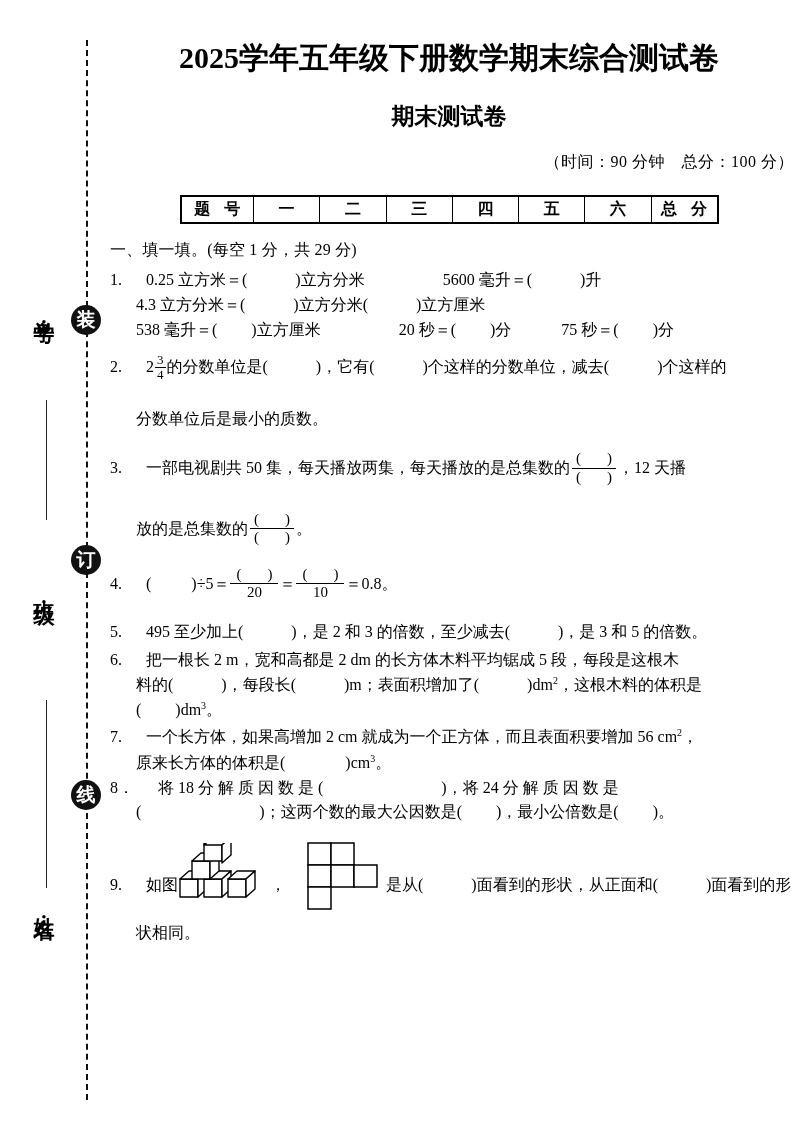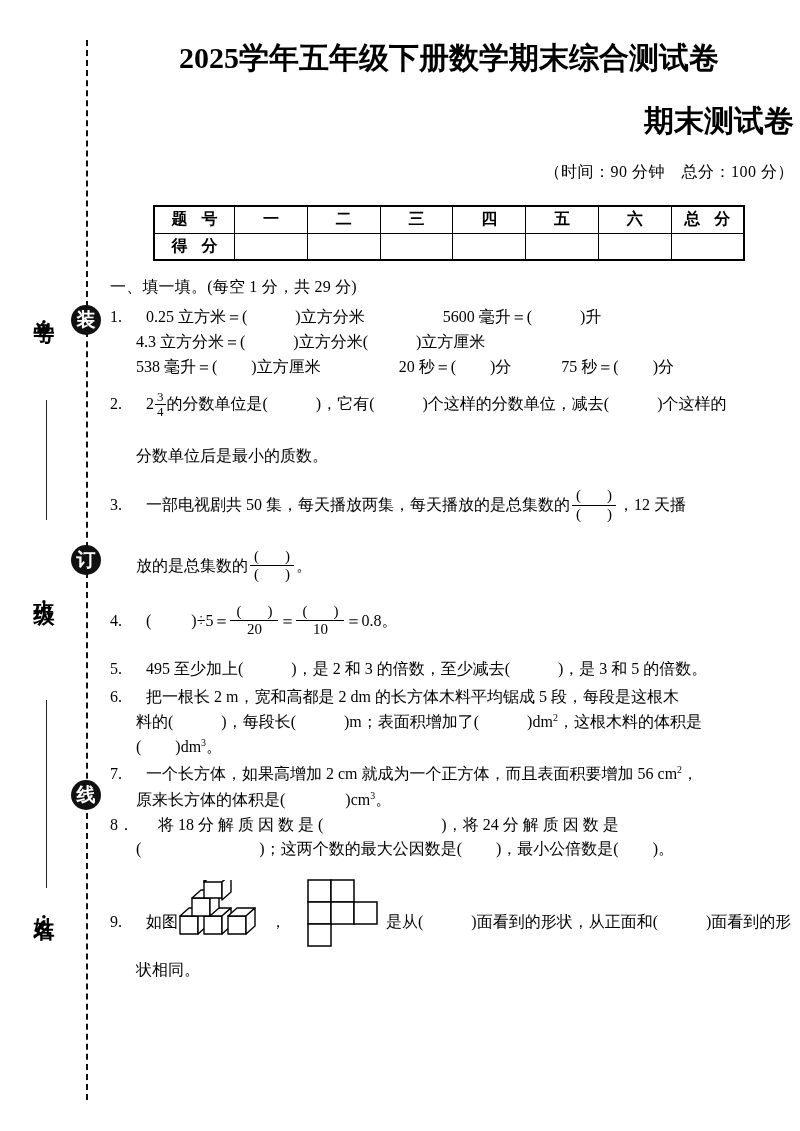--- a/index.html
+++ b/index.html
@@ -79,36 +79,36 @@
   .title {
     text-align: center;
     font-size: 30px;
     font-weight: bold;
     letter-spacing: 0px;
     margin: 38px 0 0 0;
     font-family: "Liberation Serif", "DejaVu Serif", serif;
     white-space: nowrap;
   }
   .subtitle {
-    text-align: right;
-    font-size: 30px;
+    text-align: center;
+    font-size: 23px;
     font-weight: bold;
     margin: 22px 0 0 0;
   }
   .timeline {
     text-align: right;
     font-size: 16px;
     margin: 20px 0 0 0;
     letter-spacing: 0.5px;
   }
 
   
   table.score {
     margin: 22px auto 14px auto;
-    width: 592px;
+    width: 539px;
     border-collapse: collapse;
     border: 2.2px solid #000;
   }
   table.score td {
     border: 1.2px solid #000;
     height: 27px;
     text-align: center;
     font-size: 16px;
     font-weight: bold;
     letter-spacing: 5px;
@@ -218,30 +218,20 @@
     <tbody>
         <tr>
       <td class="hdr">题 号</td>
       <td class="col">一</td>
       <td class="col">二</td>
       <td class="col">三</td>
       <td class="col">四</td>
       <td class="col">五</td>
       <td class="col">六</td>
       <td class="col">总 分</td>
-    </tr>
-    <tr>
-      <td class="hdr">得 分</td>
-      <td class="col"></td>
-      <td class="col"></td>
-      <td class="col"></td>
-      <td class="col"></td>
-      <td class="col"></td>
-      <td class="col"></td>
-      <td class="col"></td>
     </tr>
   </tbody>
     </table>
 
   <div class="sec-head">一、填一填。(每空 1 分，共 29 分)</div>
 
   <div class="q">
     <span class="num">1.</span>
     <span class="gap-sm"></span>
     <span>0.25 立方米＝(</span>

